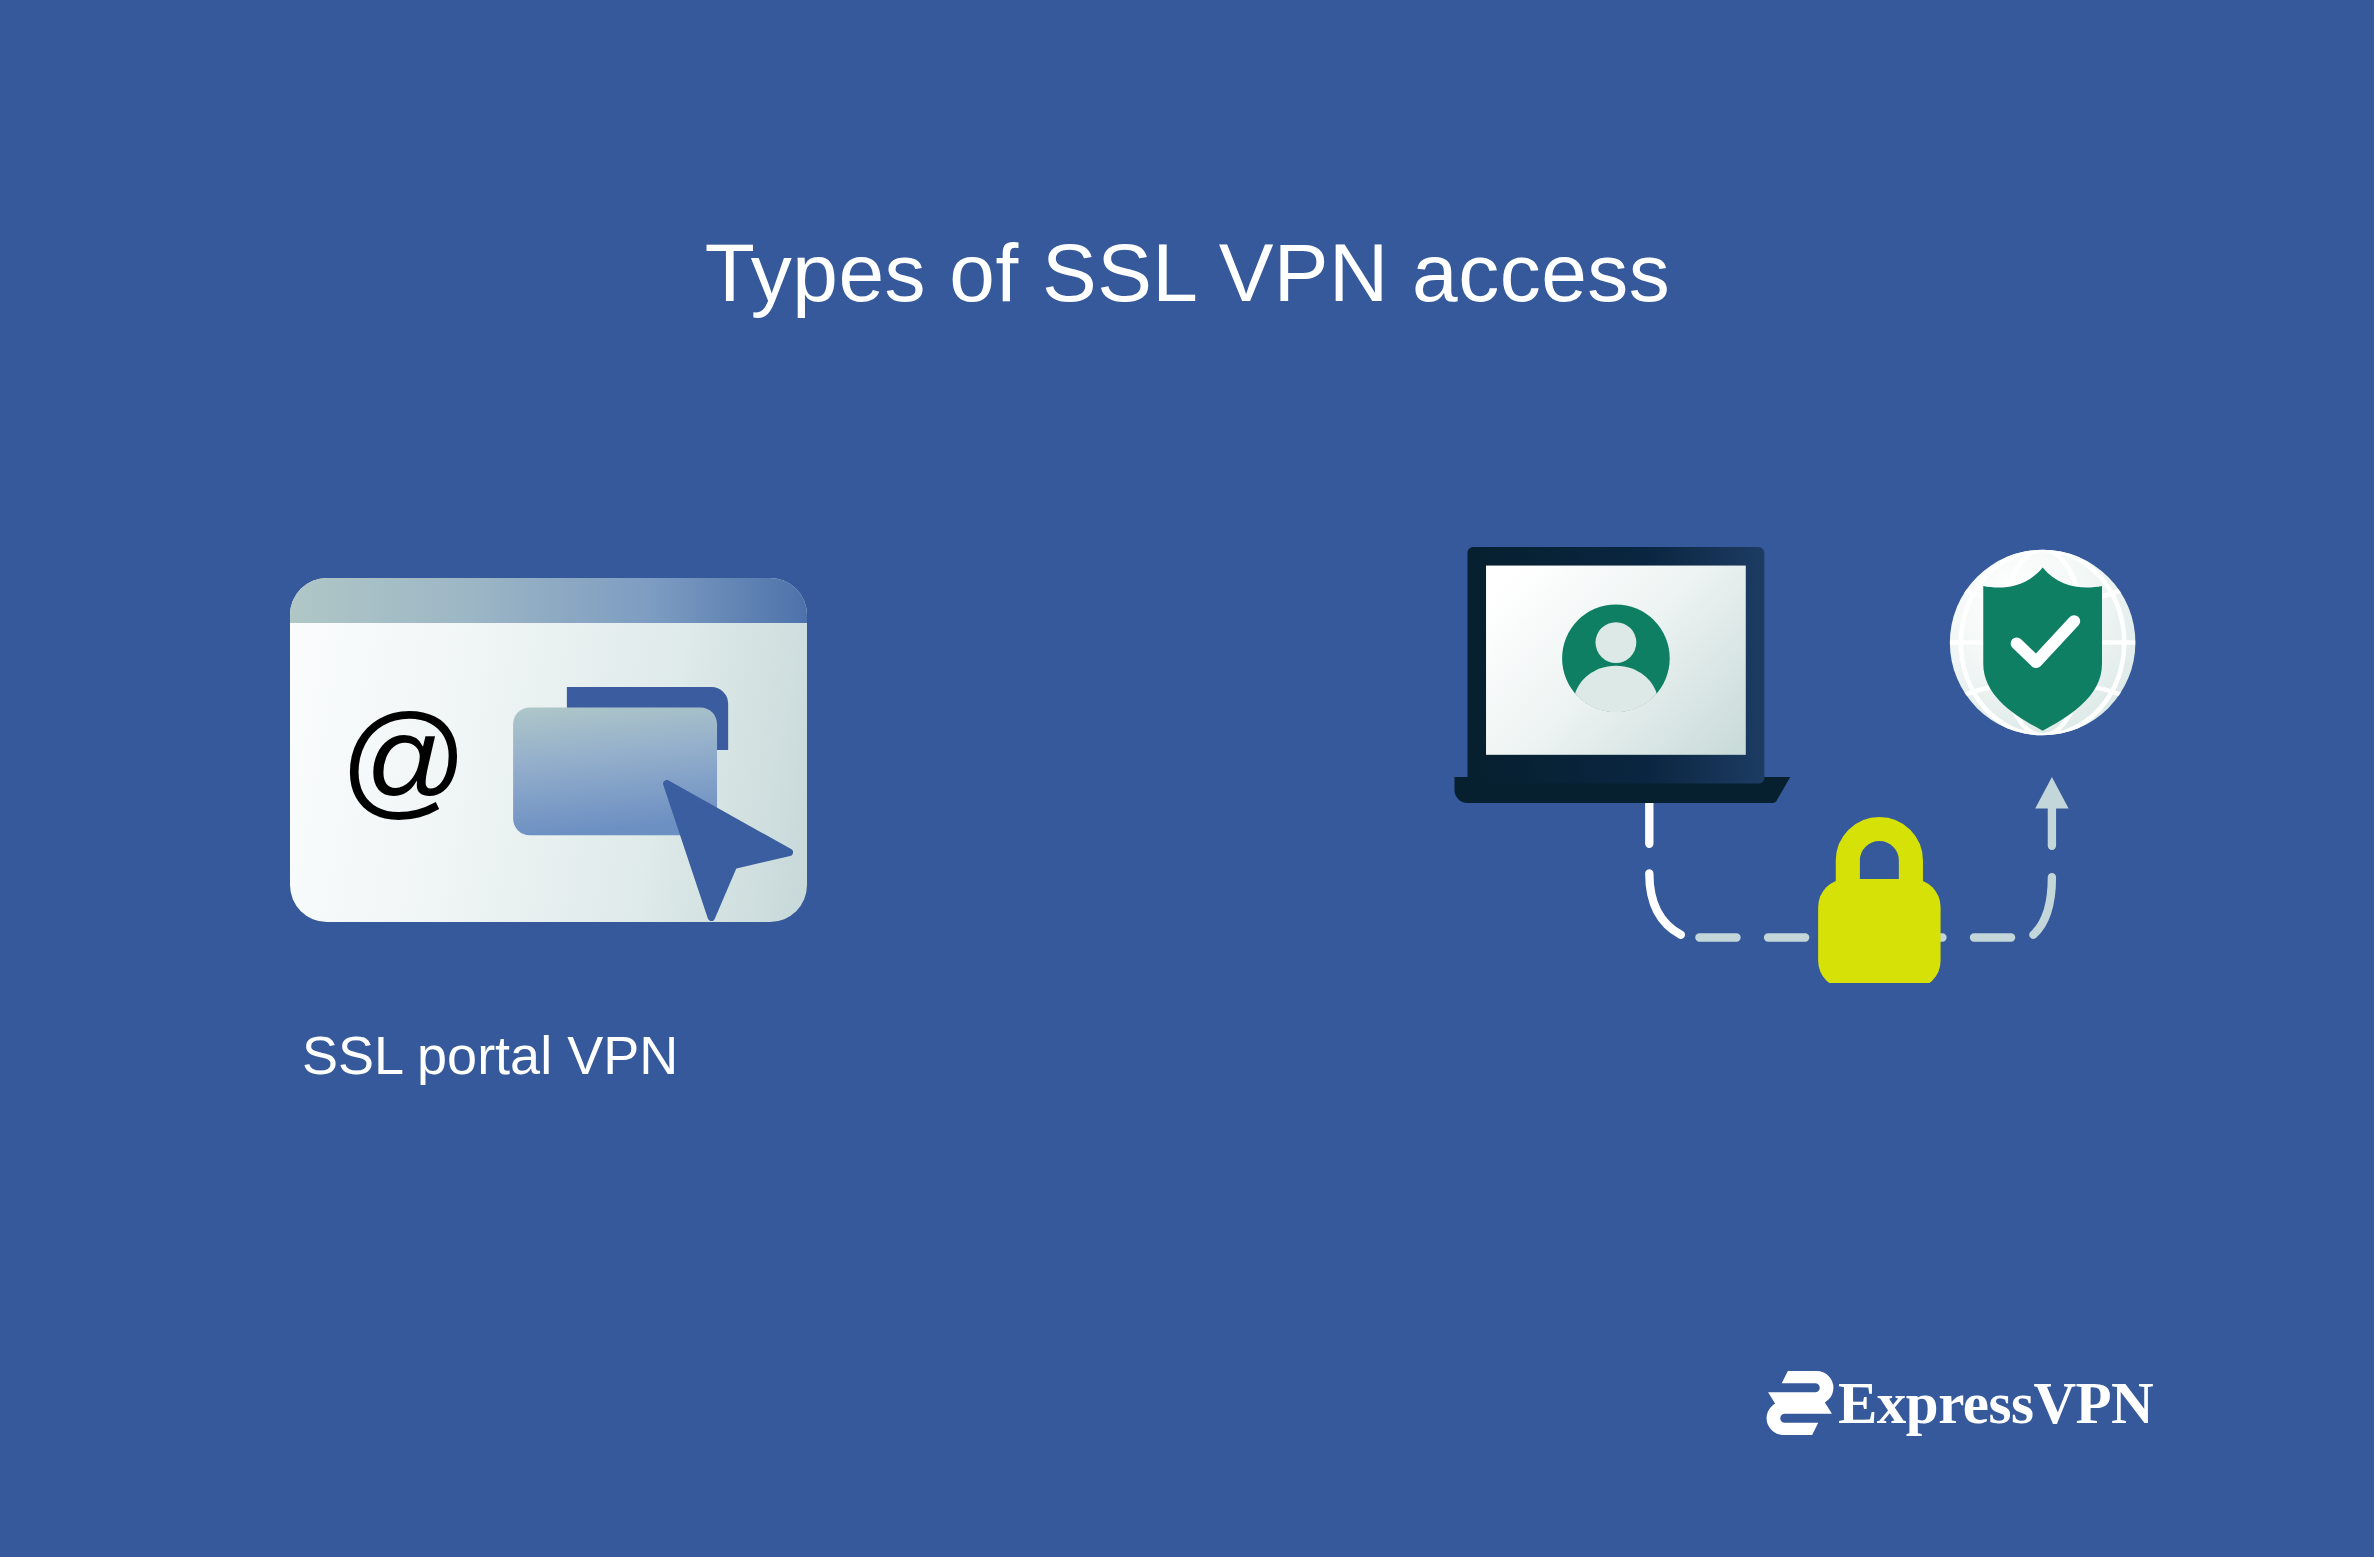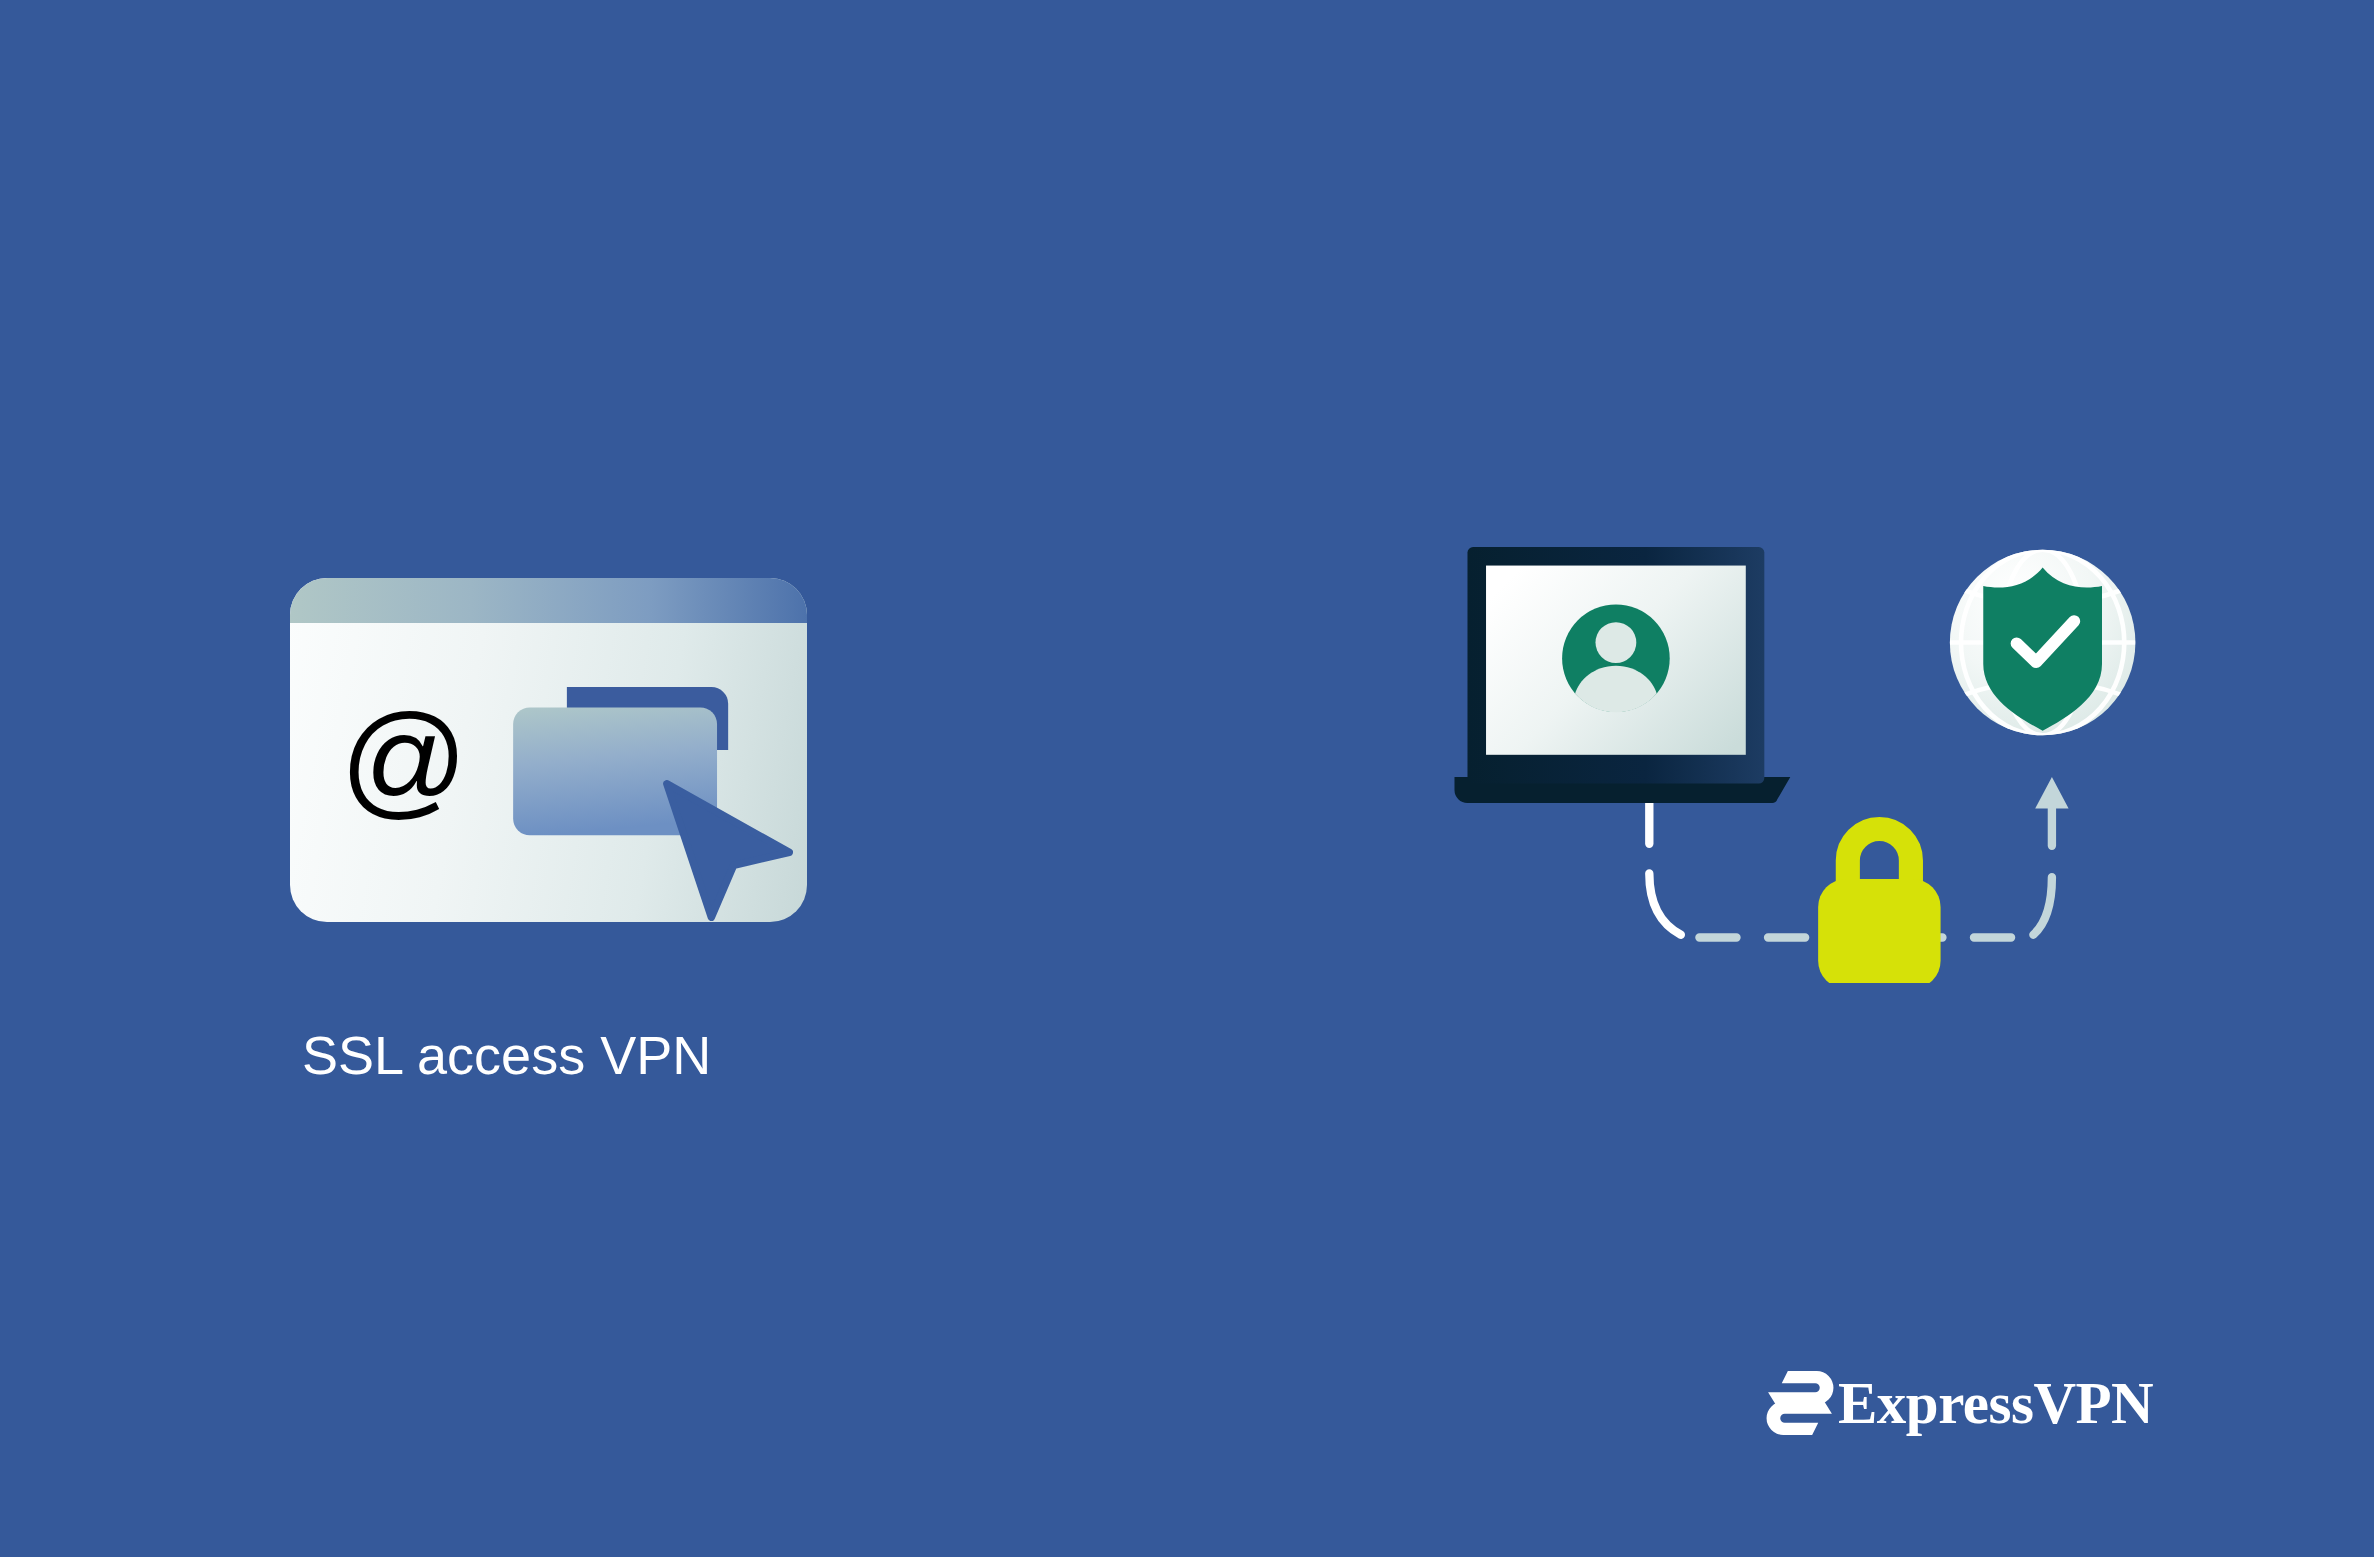--- a/index.html
+++ b/index.html
@@ -129,20 +129,21 @@
     line-height: 1;
     letter-spacing: -0.5px;
     font-family: "Liberation Serif", serif;
   }
 </style>
 </head>
 <body>
 
 <div id="canvas">
 
+  <div id="page-title">Types of SSL VPN access</div>
 
   <div id="portal-card">
     <div id="portal-card-header"></div>
 
     <div id="at-symbol">@</div>
 
     <svg id="folder-icon" viewBox="0 0 236 164">
       <defs>
         <linearGradient id="folderFrontGrad" x1="0" y1="0" x2="0.15" y2="1">
           <stop offset="0%" stop-color="#aec7c9"></stop>
@@ -154,21 +155,21 @@
       <path d="M58 0 H214 a18 18 0 0 1 18 18 V68 H58 Z" fill="#3b5c9e"></path>
 
       <path d="M18 22 H202 a18 18 0 0 1 18 18 V142 a18 18 0 0 1 -18 18 H18 a18 18 0 0 1 -18 -18 V40 a18 18 0 0 1 18 -18 Z" fill="url(#folderFrontGrad)"></path>
     </svg>
 
     <svg id="cursor-icon" viewBox="0 0 152 152">
       <path d="M16 4 L148 78 L88 92 L64 148 Z" fill="#3a5ea0" stroke="#3a5ea0" stroke-width="8" stroke-linejoin="round"></path>
     </svg>
   </div>
 
-  <div id="label-portal" class="vpn-label">SSL access VPN</div>
+  <div id="label-portal" class="vpn-label">SSL portal VPN</div>
 
 
   <svg id="tunnel-group" viewBox="0 0 790 470">
     <defs>
       <linearGradient id="laptopBodyGrad" x1="0" y1="0" x2="1" y2="0">
         <stop offset="0%" stop-color="#06202f"></stop>
         <stop offset="60%" stop-color="#0a2540"></stop>
         <stop offset="100%" stop-color="#1d3c63"></stop>
       </linearGradient>
       <linearGradient id="screenGrad" x1="0" y1="0.2" x2="1" y2="0.9">

